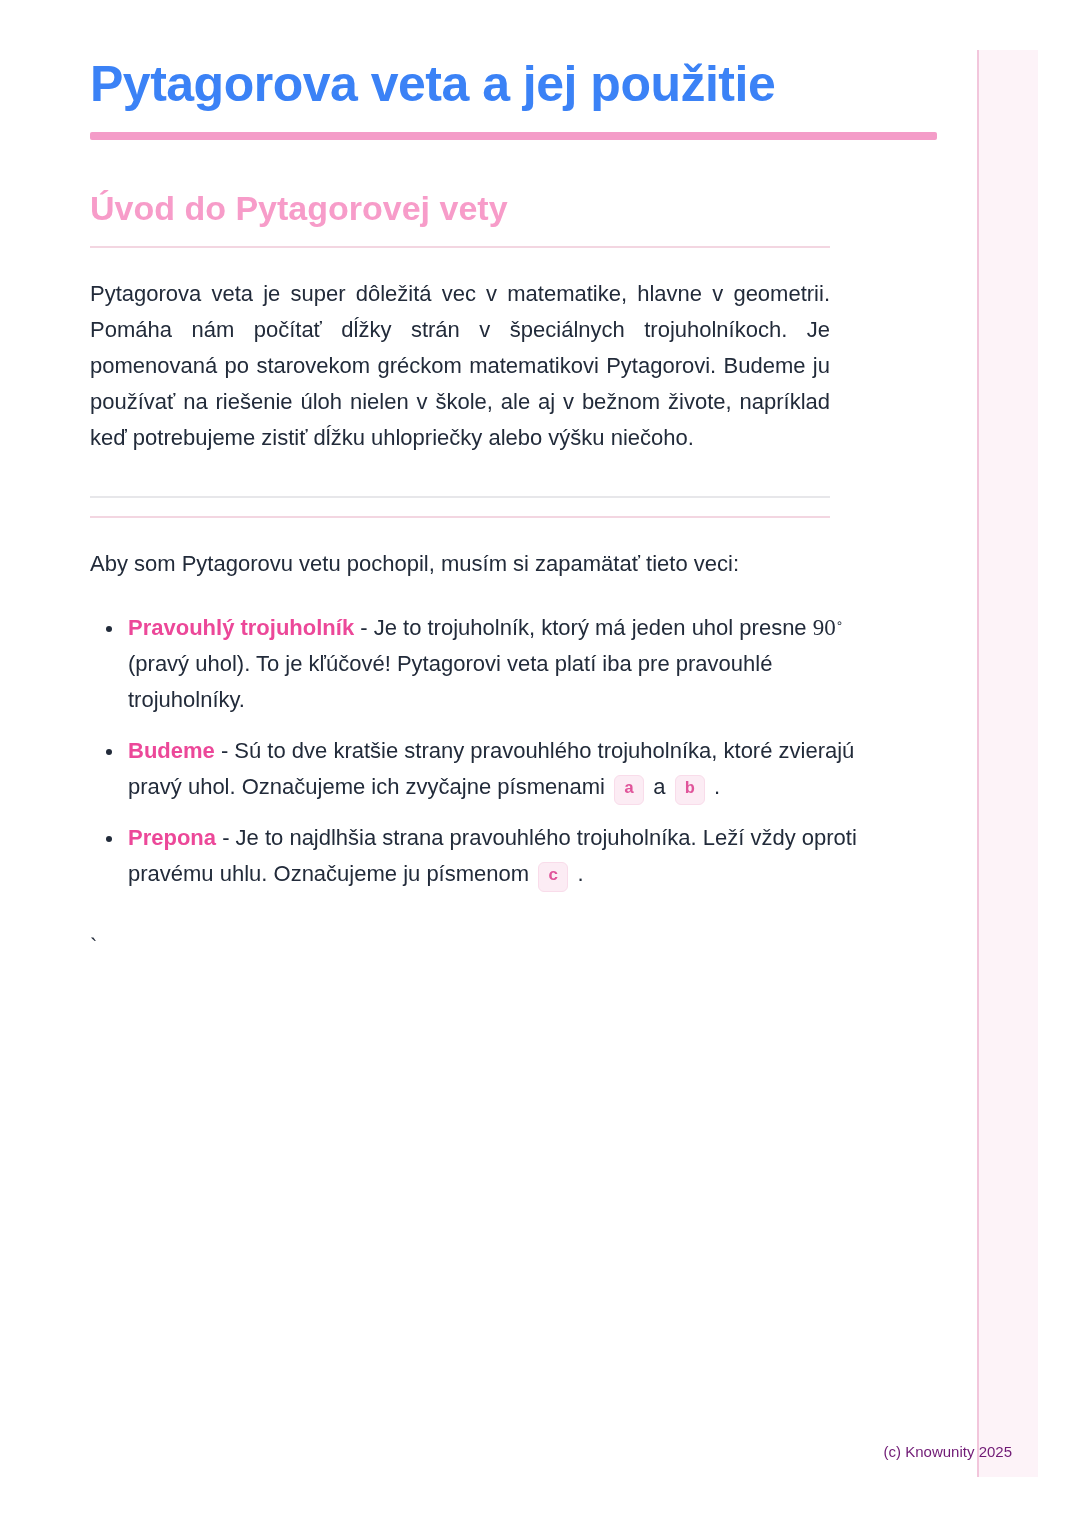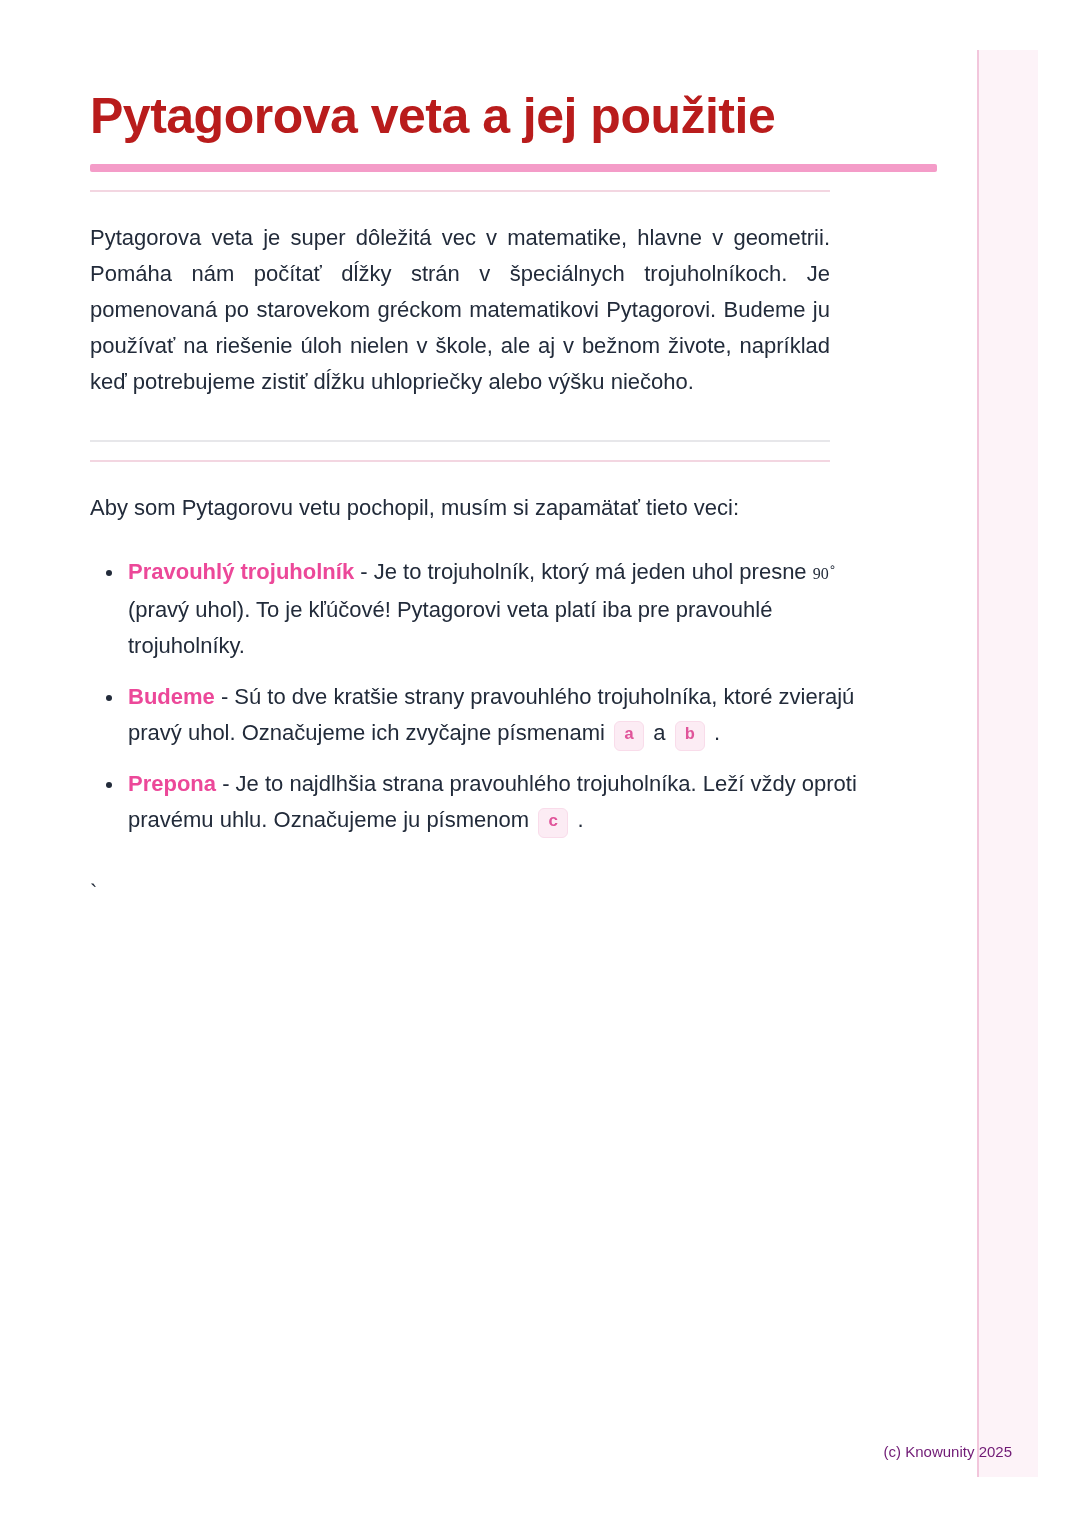--- a/index.html
+++ b/index.html
@@ -26,26 +26,26 @@
     z-index: 0;
   }
   .content {
     position: absolute;
     left: 90px;
     top: 0;
     width: 847px;
     z-index: 1;
   }
   h1.doc-title {
-    margin: 88px 0 0 0;
+    margin: 56px 0 0 0;
     font-size: 50px;
     line-height: 1.15;
     font-weight: 800;
     letter-spacing: -0.5px;
-    color: #b91c1c;
+    color: #3b82f6;
   }
   .title-rule {
     margin-top: 18px;
     width: 847px;
     height: 8px;
     background: #f49cc8;
     border-radius: 2px;
   }
   h2.section-heading {
     margin: 48px 0 0 0;
@@ -94,21 +94,21 @@
     font-size: 20px;
   }
   .seg-bold {
     font-weight: 700;
     color: #ec4899;
   }
   .seg-italic {
   }
   .seg-math {
     font-family: "Liberation Serif", serif;
-    font-size: 16px;
+    font-size: 23px;
   }
   .seg-sup {
     vertical-align: super;
     font-size: 12px;
     line-height: 0;
   }
   .code-badge {
     display: inline-block;
     background: #fcecf4;
     border: 1px solid #f9dcea;
@@ -142,20 +142,21 @@
 <div class="page">
 
   <div class="side-stripe"></div>
 
   <main class="content">
 
     <h1 class="doc-title">Pytagorova veta a jej použitie</h1>
     <div class="title-rule"></div>
 
     <section>
+      <h2 class="section-heading">Úvod do Pytagorovej vety</h2>
       <div class="heading-rule"></div>
       <p class="para justify">Pytagorova veta je super dôležitá vec v matematike, hlavne v geometrii. Pomáha nám počítať dĺžky strán v špeciálnych trojuholníkoch. Je pomenovaná po starovekom gréckom matematikovi Pytagorovi. Budeme ju používať na riešenie úloh nielen v škole, ale aj v bežnom živote, napríklad keď potrebujeme zistiť dĺžku uhlopriečky alebo výšku niečoho.</p>
     </section>
 
     <div class="section-divider"></div>
 
     <section>
       <div class="heading-rule"></div>
       <p class="para">Aby som Pytagorovu vetu pochopil, musím si zapamätať tieto veci:</p>
       <ul class="terms-list" id="terms-list">

